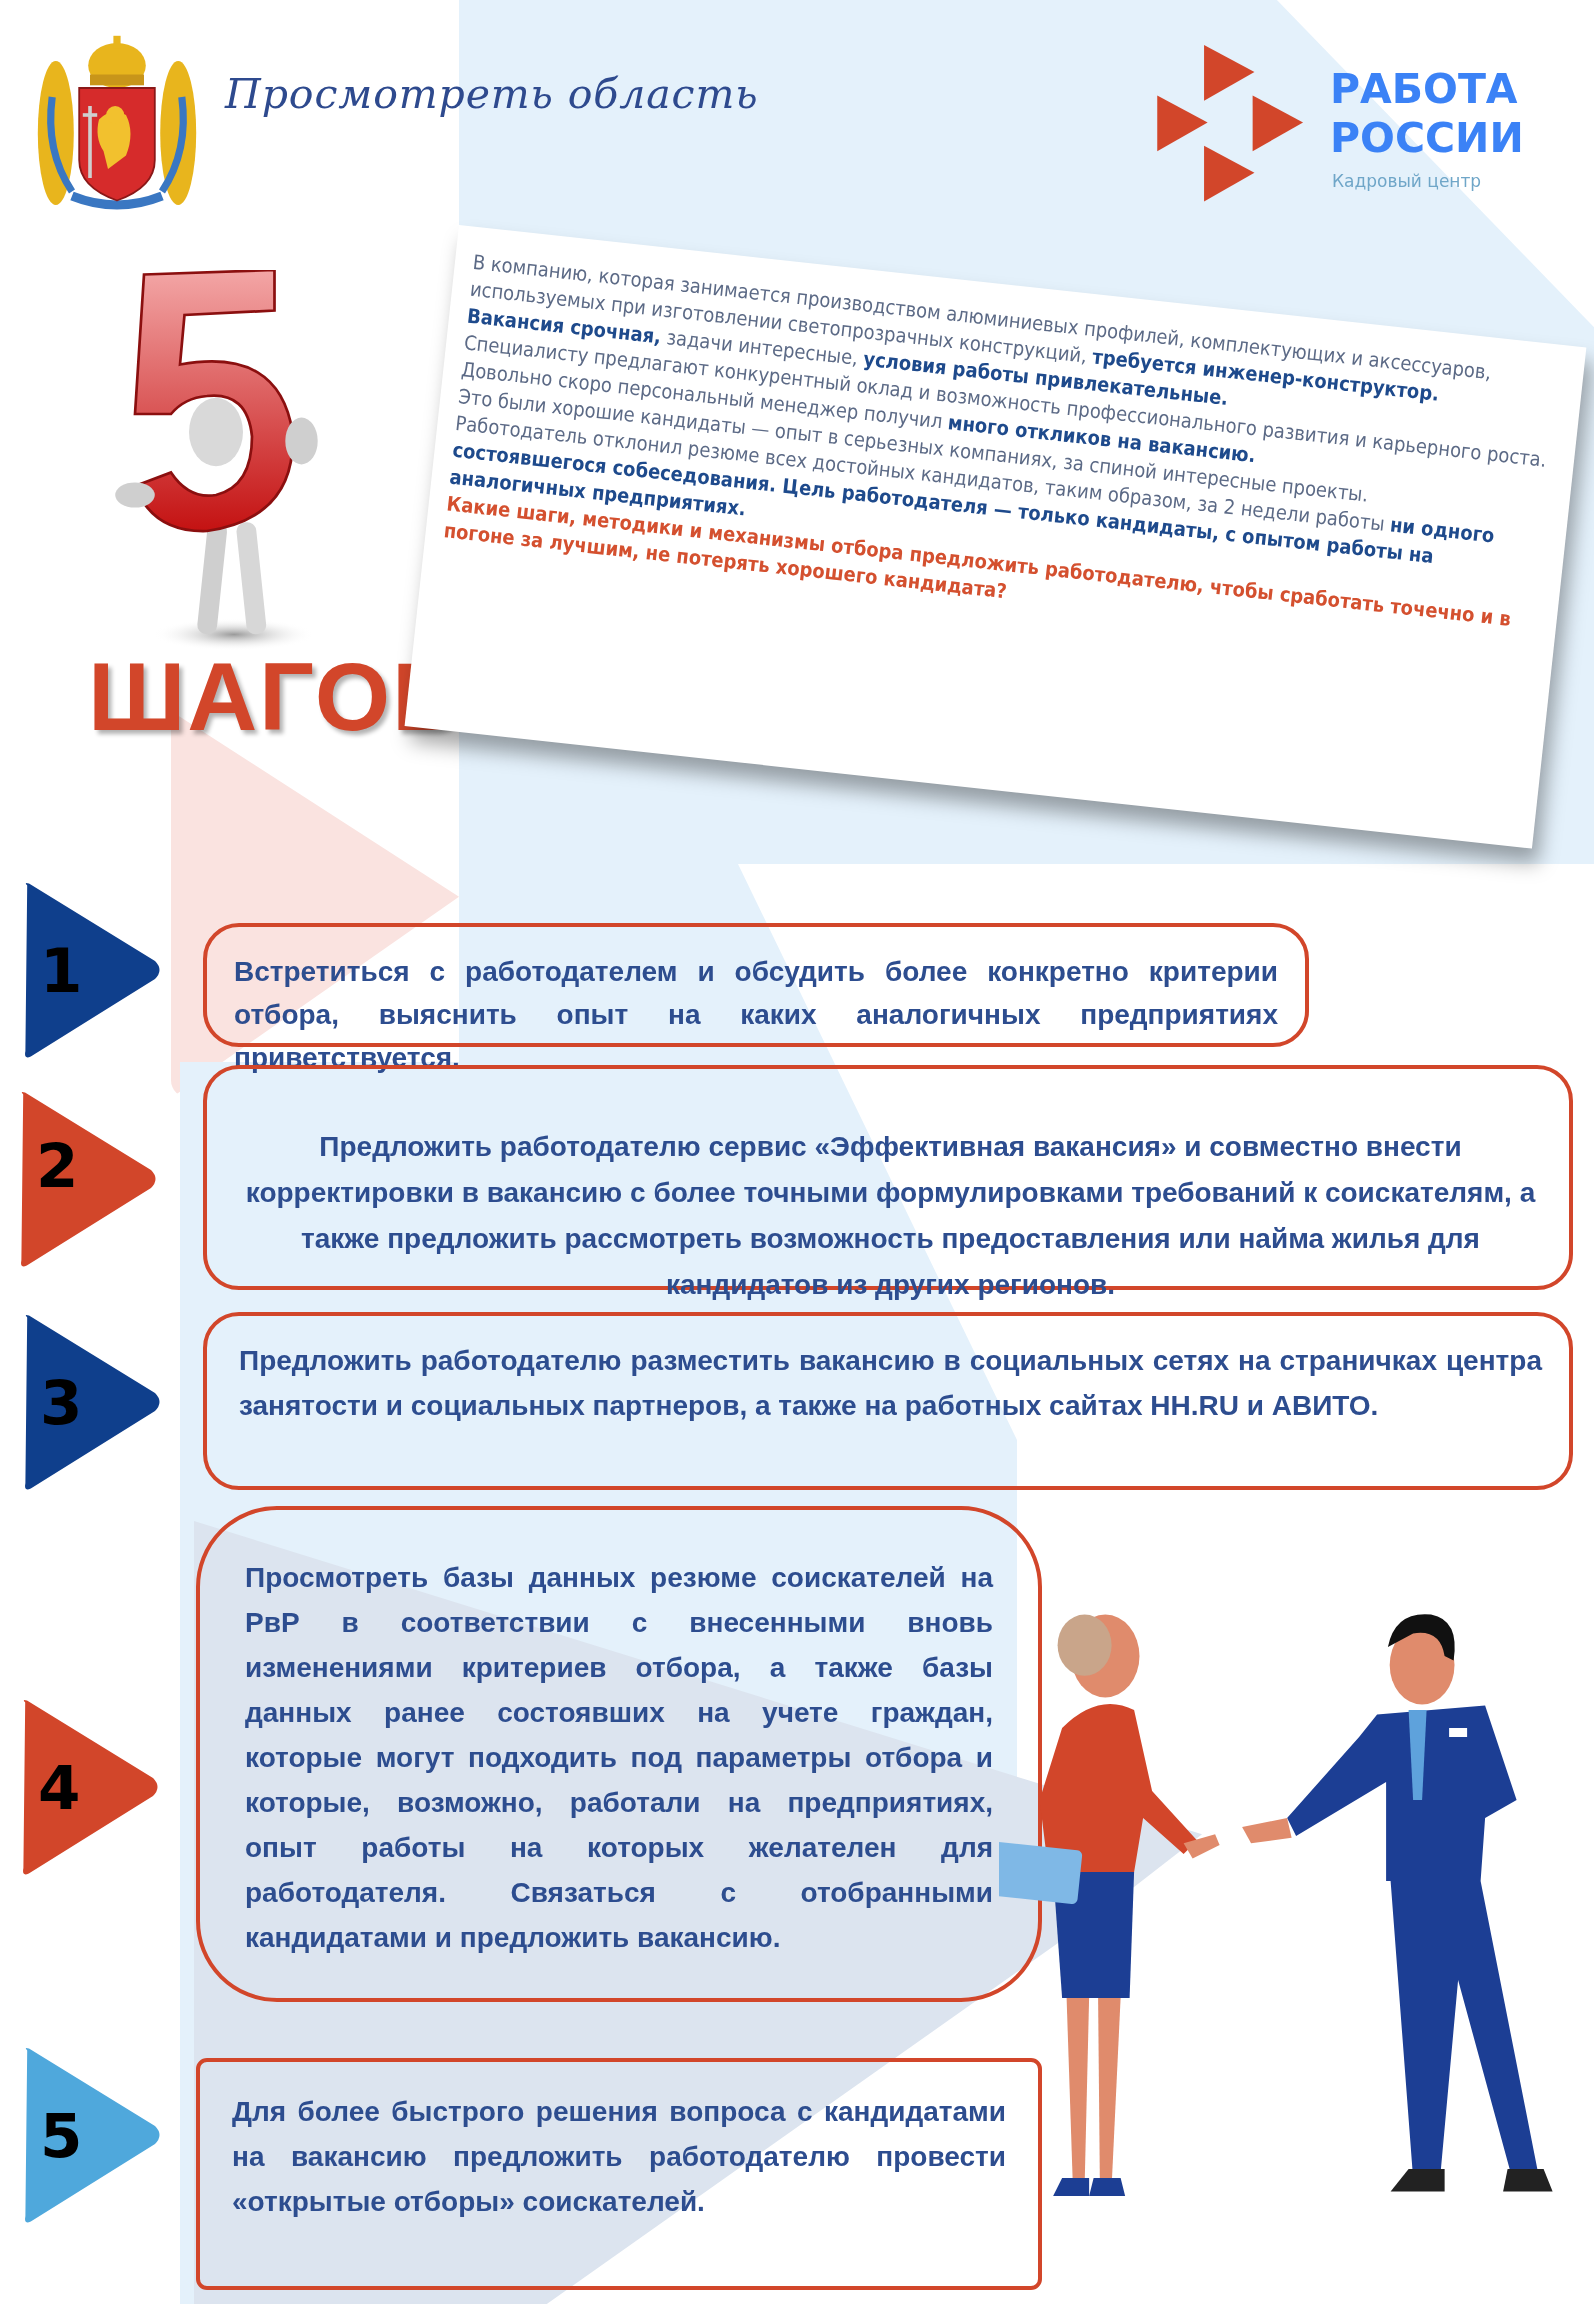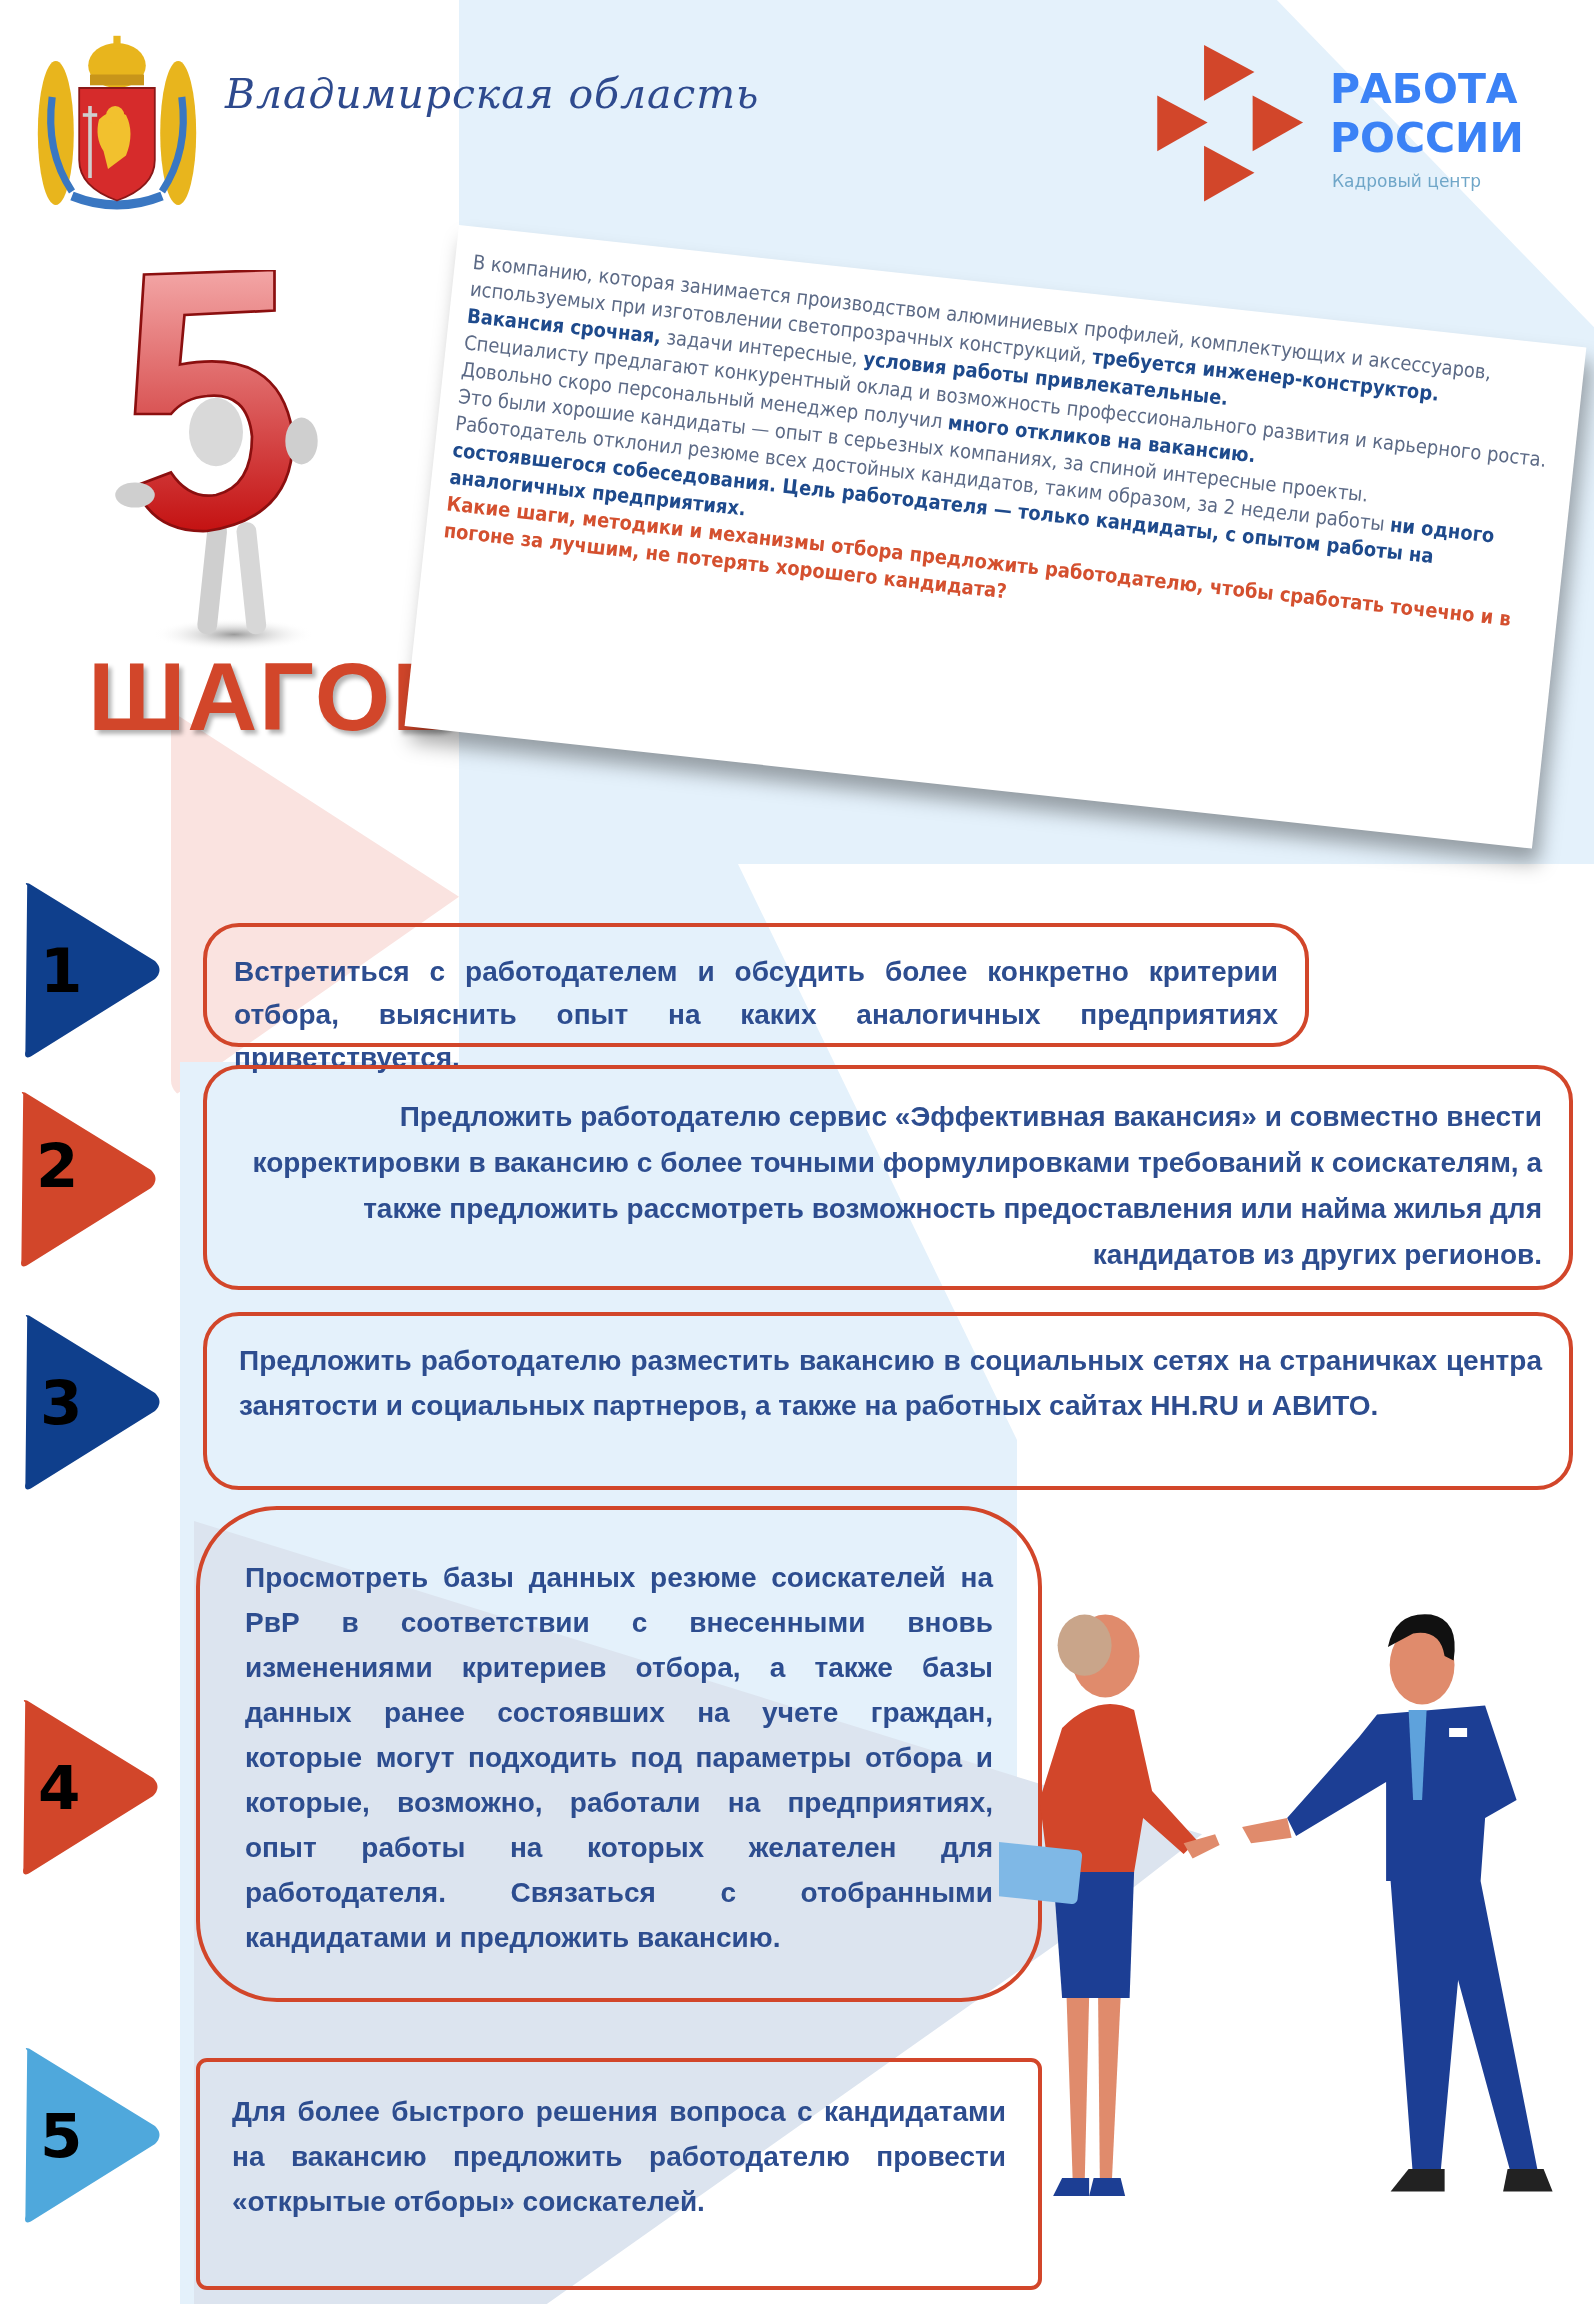--- a/index.html
+++ b/index.html
@@ -93,21 +93,21 @@
     .step-box {
       position: absolute;
       border: 4.5px solid #d2462a; border-radius: 36px;
       font-family: "Liberation Sans", sans-serif; font-weight: bold;
       color: #2d4d8f; text-align: justify;
     }
     .step-box p { text-align: justify; }
 
     .s1 { left: 203px; top: 923px; width: 1106px; height: 124px; padding: 23.4px 27px 0 27px; font-size: 28px; line-height: 43px; }
     .s2 { left: 203px; top: 1065px; width: 1370px; height: 225px; padding: 25px 27px 0 32px; font-size: 28px; line-height: 46px; }
-    .s2 p { text-align: right; }
+    .s2 p { text-align: center; margin-top: 30px; }
     .s3 { left: 203px; top: 1312px; width: 1370px; height: 178px; padding: 21.6px 27px 0 32px; font-size: 28px; line-height: 45px; }
     .s4 { left: 196px; top: 1506px; width: 846px; height: 496px; padding: 45px 45px 0 45px; font-size: 28px; line-height: 45px; border-radius: 81px; }
     .s5 { left: 196px; top: 2058px; width: 846px; height: 232px; padding: 27px 32px 0 32px; font-size: 28px; line-height: 45px; border-radius: 11px; }
 
     
     .handshake { position: absolute; left: 999px; top: 1602px; width: 596px; height: 630px; }
   </style>
 </head>
 <body>
 
@@ -129,21 +129,21 @@
     <ellipse cx="90" cy="35" rx="32" ry="25" fill="#e8b51d"></ellipse>
     <rect x="60" y="45" width="60" height="12" fill="#c8951a"></rect>
     <rect x="86" y="2" width="8" height="14" fill="#e8b51d"></rect>
     <path d="M48 60 H132 V140 Q132 170 90 185 Q48 170 48 140 Z" fill="#d62b2b" stroke="#8a1818" stroke-width="2"></path>
     <path d="M70 95 Q85 80 100 90 Q110 110 100 135 L80 150 L75 130 Q65 115 70 95 Z" fill="#f2c12e"></path>
     <circle cx="88" cy="90" r="10" fill="#f2c12e"></circle>
     <rect x="58" y="80" width="4" height="80" fill="#cfcfcf"></rect>
     <rect x="52" y="88" width="16" height="4" fill="#cfcfcf"></rect>
   </svg>
 </div>
-<div class="region-title">Владимирская область</div>
+<div class="region-title">Просмотреть область</div>
 
 <div class="rr-logo">
   <svg width="149" height="162" viewBox="0 0 165 180">
     <g fill="#d2462a">
       <path d="M56 0 L112 30 L56 62 Z" transform="translate(-4 0)"></path>
       <path d="M0 56 L56 86 L0 118 Z"></path>
       <path d="M110 56 L166 86 L110 118 Z" transform="translate(-4 0)"></path>
       <path d="M56 112 L112 142 L56 174 Z" transform="translate(-4 0)"></path>
     </g>
   </svg>

